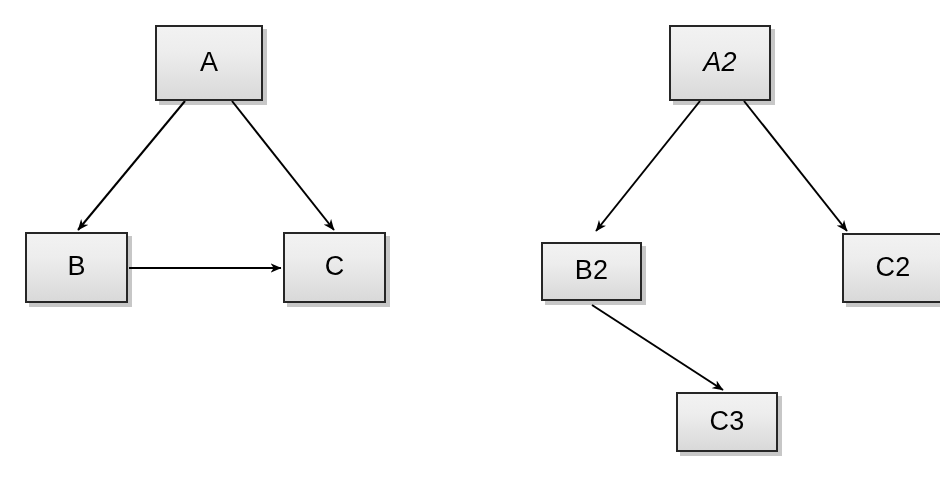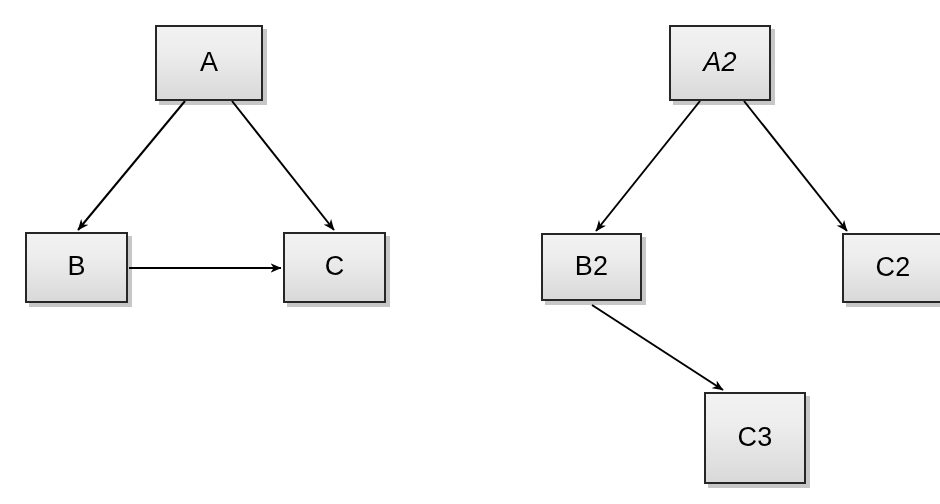--- a/index.html
+++ b/index.html
@@ -78,24 +78,24 @@
       </div>
       <div class="node" style="left: 25px; top: 232px; width: 103px; height: 71px;">
         <span class="node-label">B</span>
       </div>
       <div class="node" style="left: 283px; top: 232px; width: 103px; height: 71px;">
         <span class="node-label">C</span>
       </div>
       <div class="node" style="left: 669px; top: 25px; width: 102px; height: 76px; font-style: italic;">
         <span class="node-label">A2</span>
       </div>
-      <div class="node" style="left: 541px; top: 233px; width: 101px; height: 68px; justify-content: center;">
+      <div class="node" style="left: 541px; top: 242px; width: 101px; height: 59px; justify-content: center;">
         <span class="node-label">B2</span>
       </div>
       <div class="node" style="left: 842px; top: 233px; width: 102px; height: 70px;">
         <span class="node-label">C2</span>
       </div>
-      <div class="node" style="left: 676px; top: 392px; width: 102px; height: 92px; margin-left: 28px;">
+      <div class="node" style="left: 676px; top: 392px; width: 102px; height: 60px;">
         <span class="node-label">C3</span>
       </div>
     </div>
 
 </div>
 
 </body></html>

